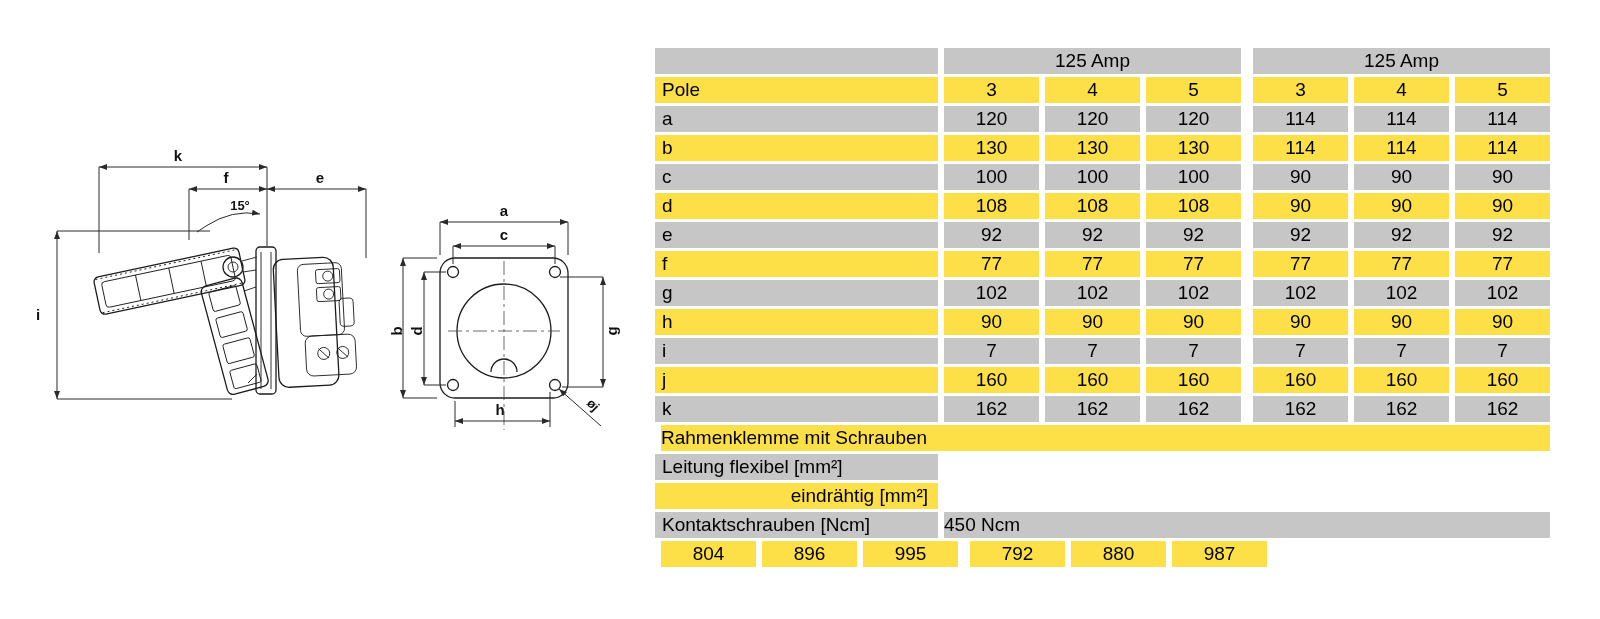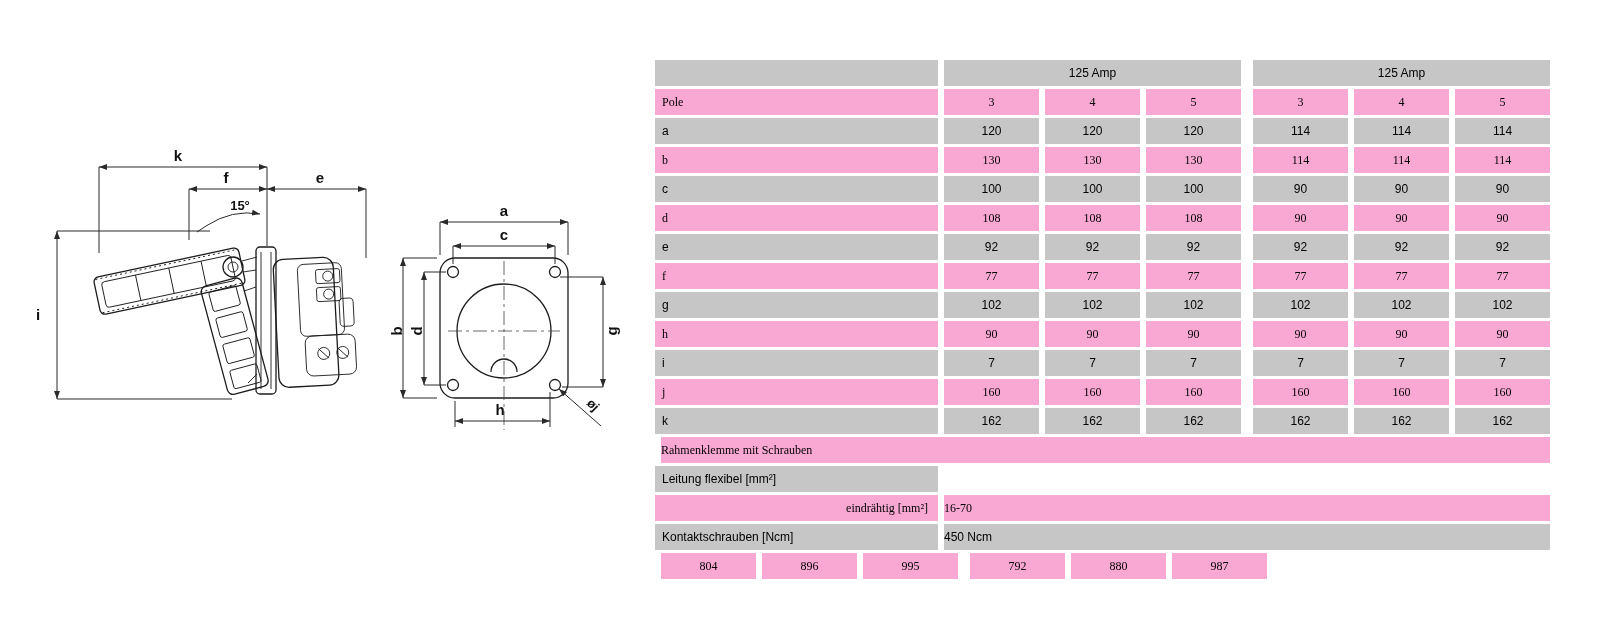--- a/index.html
+++ b/index.html
@@ -11,31 +11,31 @@
   }
   
   #drawing{position:absolute;left:0;top:0;}
   .art{stroke:#1c1c1c;stroke-width:1.3;fill:none;stroke-linejoin:round;}
   .artThin{stroke:#1c1c1c;stroke-width:0.9;fill:none;}
   .dim{stroke:#2a2a2a;stroke-width:1;fill:none;}
   .ctr{stroke:#444;stroke-width:0.8;fill:none;stroke-dasharray:14 4 3 4;}
   .dimTxt{font:bold 15px "Liberation Sans",sans-serif;fill:#111;}
   .dimTxtSm{font:bold 13px "Liberation Sans",sans-serif;fill:#111;}
   
-  .spec-table{position:absolute;left:655px;top:60px;width:895px;font-size:12px;}
+  .spec-table{position:absolute;left:655px;top:48px;width:895px;font-size:19px;}
   .t-row{display:flex;height:26px;margin-bottom:3px;}
   .t-row > div{line-height:26px;white-space:nowrap;overflow:hidden;}
   .cell-label{width:283px;flex:none;padding-left:7px;box-sizing:border-box;text-align:left;}
   .cell-label.right{text-align:right;padding-right:10px;}
   .cell-val{width:95px;flex:none;margin-left:6px;text-align:center;}
   .hdr-group{width:297px;flex:none;margin-left:6px;text-align:center;}
   .cell-merged{flex:1;margin-left:6px;text-align:left;}
   .group-gap{margin-left:12px !important;}
   .dark{background:#c6c6c6;}
-  .light{background:#f9a8d4;font-family:Liberation Serif, serif;}
+  .light{background:#fde047;}
 </style>
 </head>
 <body>
 
 <svg id="drawing" width="660" height="619" viewBox="0 0 660 619" xmlns="http://www.w3.org/2000/svg">
   <defs>
     <marker id="arr" orient="auto-start-reverse" markerWidth="10" markerHeight="8" refX="8" refY="3" markerUnits="userSpaceOnUse">
       <path d="M0,0 L8,3 L0,6 z" fill="#2a2a2a"></path>
     </marker>
   </defs>
@@ -270,21 +270,20 @@
       <div class="cell-val dark">162</div>
     </div>
     <div class="t-row">
       <div class="cell-merged light">Rahmenklemme mit Schrauben</div>
     </div>
     <div class="t-row">
       <div class="cell-label dark">Leitung flexibel [mm²]</div>
     </div>
     <div class="t-row">
       <div class="cell-label light right">eindrähtig [mm²]</div>
-      <div class="cell-merged light">16-70</div>
     </div>
     <div class="t-row">
       <div class="cell-label dark">Kontaktschrauben [Ncm]</div>
       <div class="cell-merged dark">450 Ncm</div>
     </div>
     <div class="t-row">
       <div class="cell-val light">804</div>
       <div class="cell-val light">896</div>
       <div class="cell-val light">995</div>
       <div class="cell-val light group-gap">792</div>

